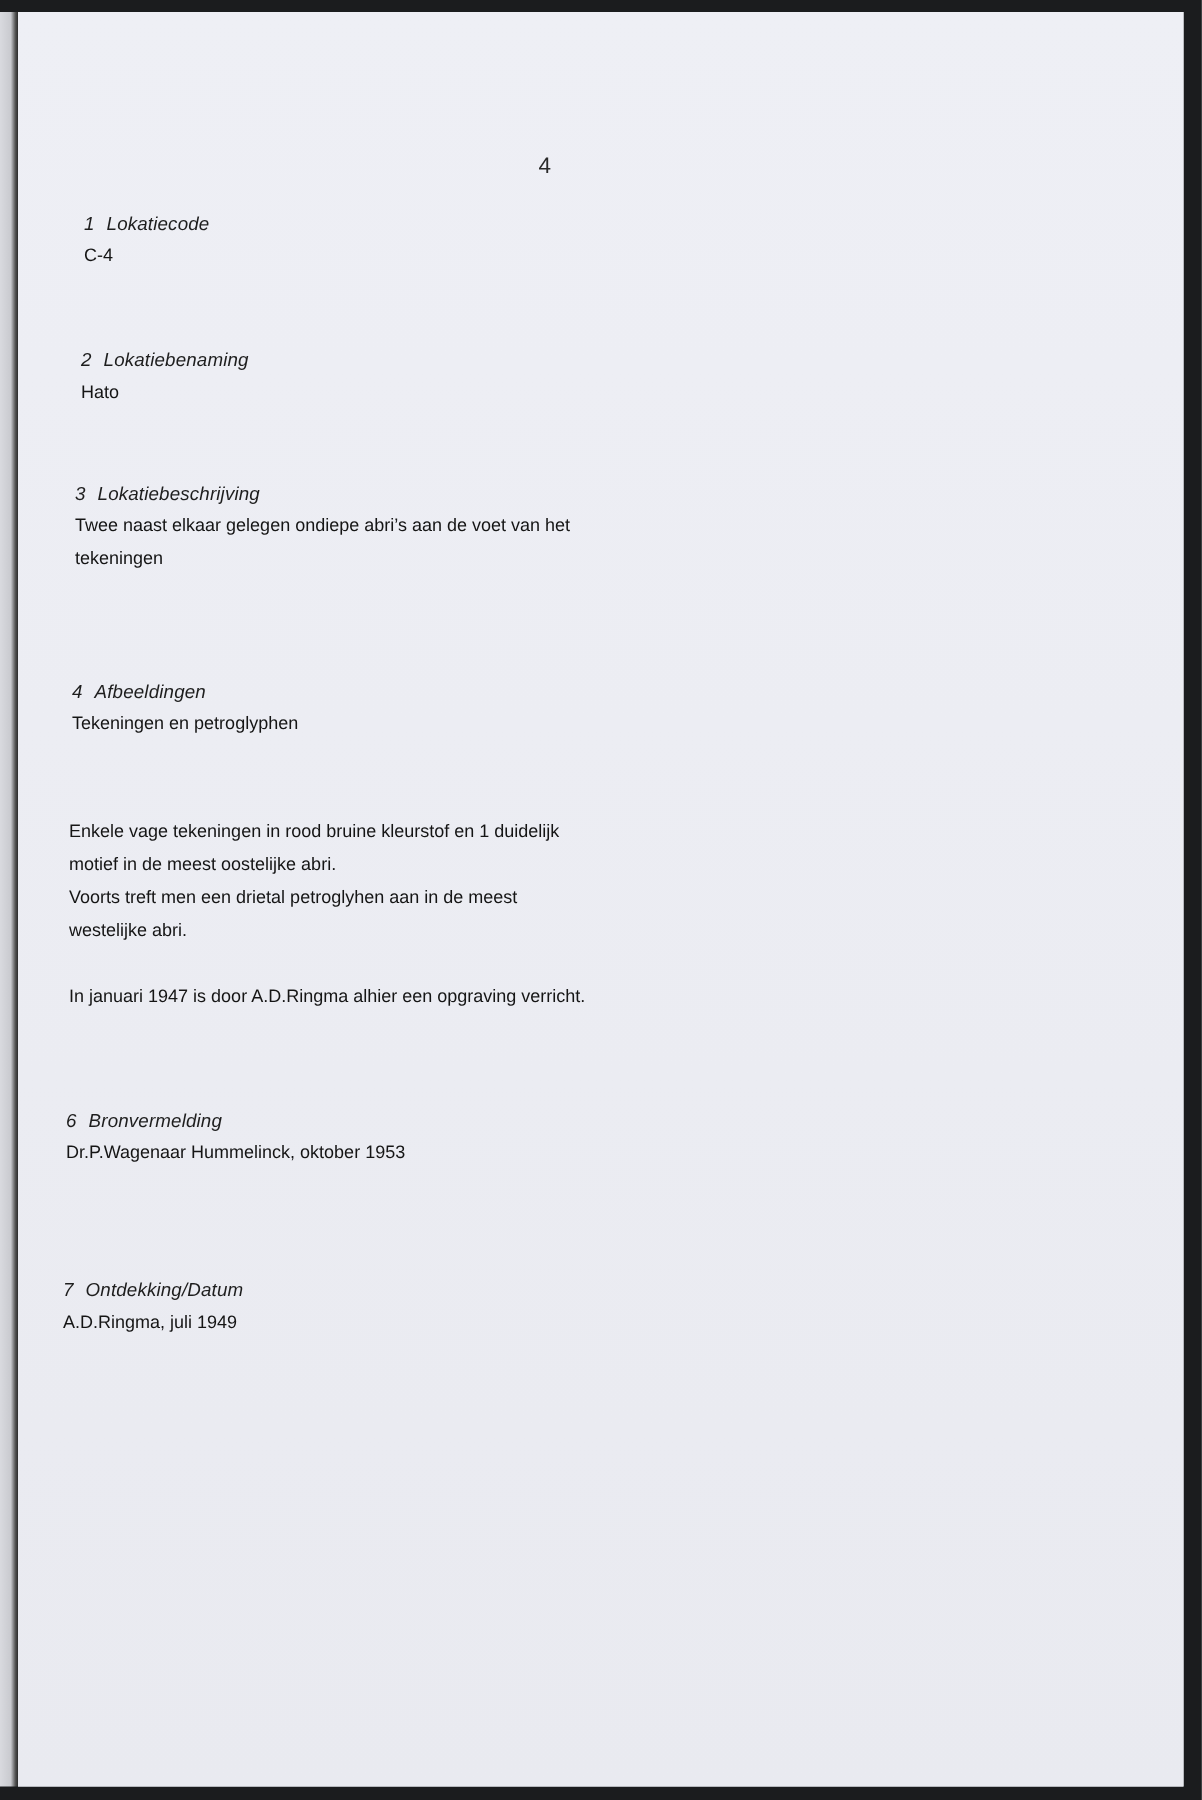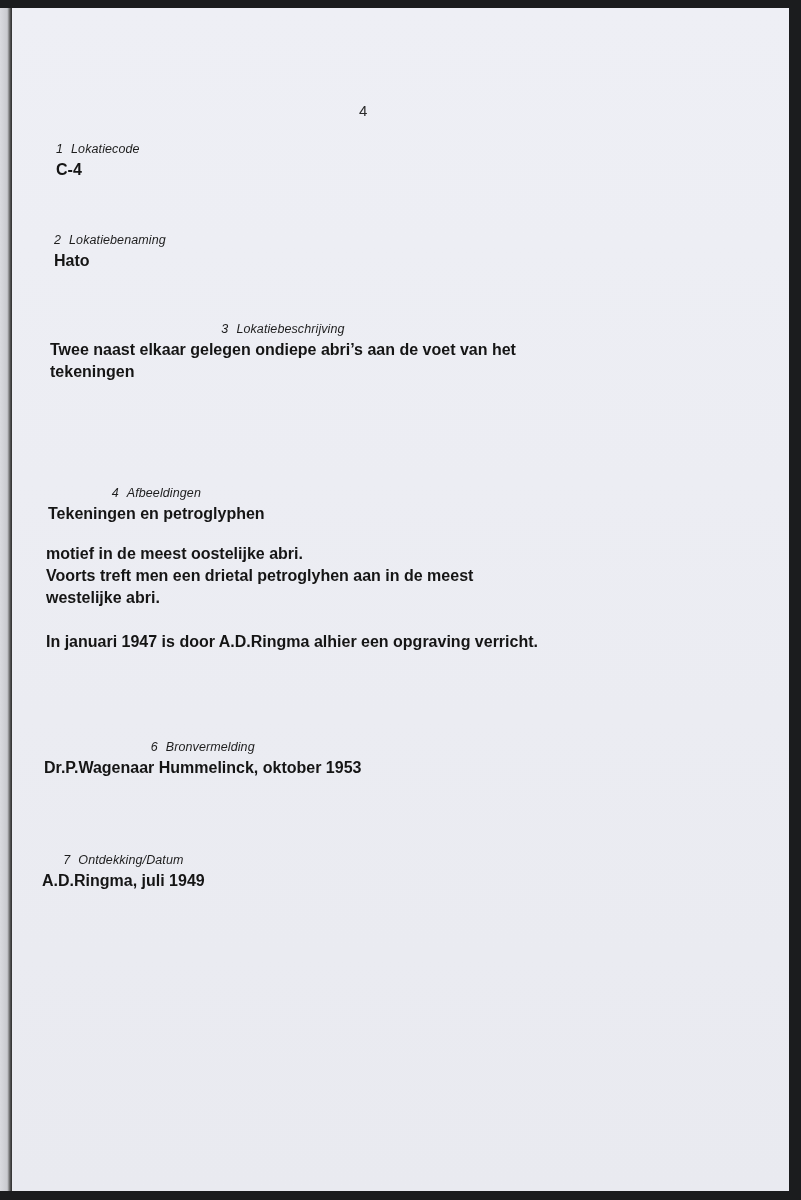--- a/index.html
+++ b/index.html
@@ -45,31 +45,29 @@
     position: absolute;
     font-family: "Liberation Sans", sans-serif;
     color: #161616;
   }
   .section .label {
     font-style: italic;
     font-size: 12.5px;
     color: #1e1e1e;
     margin-bottom: 3px;
     letter-spacing: 0.1px;
-    text-align: center;
   }
   .section .label .num {
     margin-right: 8px;
   }
   .section .value {
-    font-size: 16px;
+    font-size: 12px;
     line-height: 22px;
     color: #151515;
     white-space: pre;
-    font-weight: bold;
   }
   .section .gap {
     height: 22px;
   }
 </style>
 </head>
 <body>
 
 <div class="scan">
   <div class="page-left-edge"></div>
@@ -92,28 +90,29 @@
     </div>
 
     <div class="section" style="left:38px; top:314px;">
       <div class="label">
         <span class="num">3</span><span>Lokatiebeschrijving</span>
       </div>
       <div class="value">Twee naast elkaar gelegen ondiepe abri’s aan de voet van het</div>
       <div class="value">tekeningen</div>
     </div>
 
-    <div class="section" style="left:36px; top:446px;margin-top:32px;">
+    <div class="section" style="left:36px; top:446px;">
       <div class="label">
         <span class="num">4</span><span>Afbeeldingen</span>
       </div>
       <div class="value">Tekeningen en petroglyphen</div>
     </div>
 
     <div class="section" style="left:34px; top:535px;">
+      <div class="value">Enkele vage tekeningen in rood bruine kleurstof en 1 duidelijk</div>
       <div class="value">motief in de meest oostelijke abri.</div>
       <div class="value">Voorts treft men een drietal petroglyhen aan in de meest</div>
       <div class="value">westelijke abri.</div>
       <div class="gap"></div>
       <div class="value">In januari 1947 is door A.D.Ringma alhier een opgraving verricht.</div>
     </div>
 
     <div class="section" style="left:32px; top:732px;">
       <div class="label">
         <span class="num">6</span><span>Bronvermelding</span>

